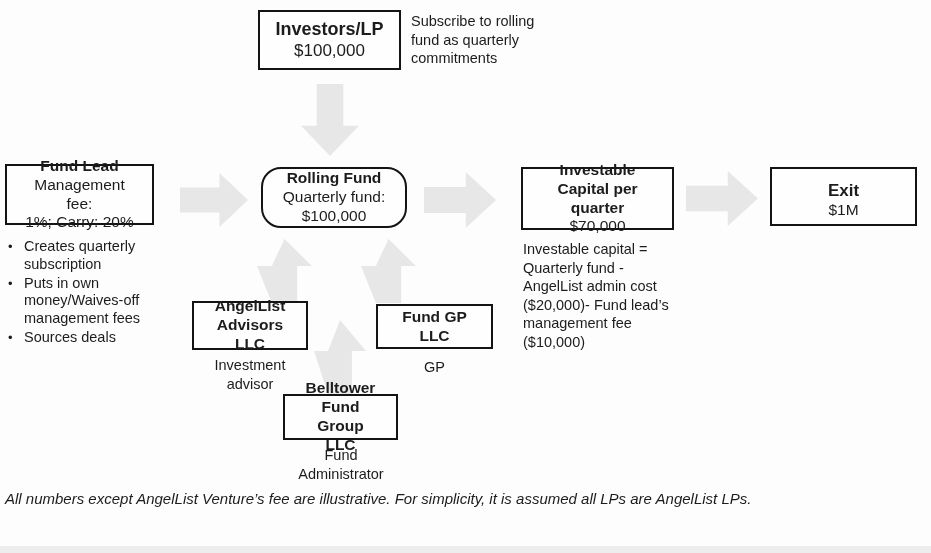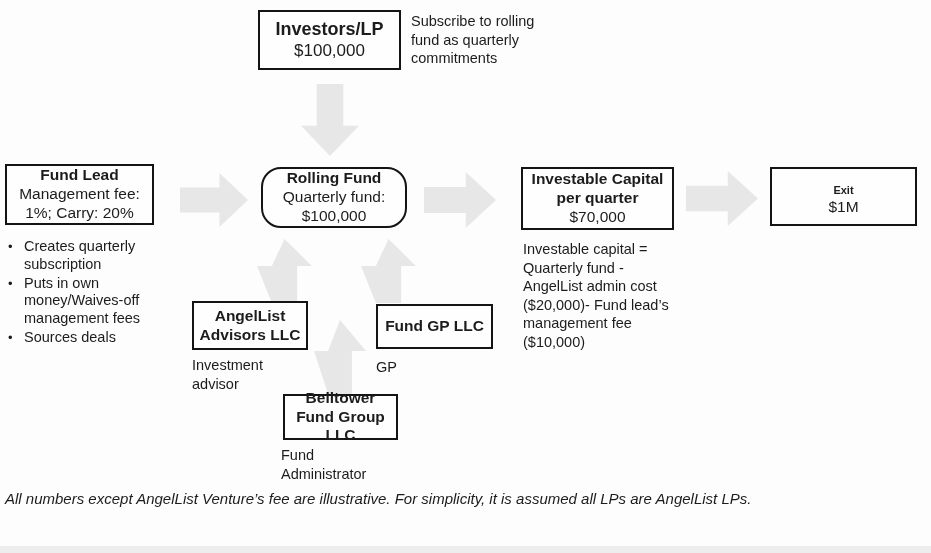--- a/index.html
+++ b/index.html
@@ -21,47 +21,47 @@
     box-sizing: border-box;
     border: 2px solid #141414;
     background: #fefefe;
     display: flex;
     flex-direction: column;
     align-items: center;
     justify-content: center;
     text-align: center;
     font-size: 15.5px;
     line-height: 1.22;
-    padding: 2px 1px;
+    padding: 2px 16px;
     z-index: 2;
   }
   .dbox .t { font-weight: bold; }
   .box-investors { left: 258px; top: 10px; width: 143px; height: 60px; }
   .box-investors .t { font-size: 18px; }
   .box-investors .amt { font-size: 17px; }
   .box-fund-lead { left: 5px; top: 164px; width: 149px; height: 61px; }
   .box-rolling { left: 261px; top: 167px; width: 146px; height: 61px; border-radius: 20px; }
   .box-investable { left: 521px; top: 167px; width: 153px; height: 63px; }
   .box-exit { left: 770px; top: 167px; width: 147px; height: 59px; }
-  .box-exit .t { font-size: 11px; margin-top: 8px; }
+  .box-exit .t { font-size: 17px; margin-top: 8px; }
   .box-advisors { left: 192px; top: 301px; width: 116px; height: 49px; }
   .box-gp { left: 376px; top: 304px; width: 117px; height: 45px; }
   .box-belltower { left: 283px; top: 394px; width: 115px; height: 46px; }
   
   .note {
     position: absolute;
     font-size: 14.5px;
     line-height: 1.28;
     z-index: 1;
   }
   .investors-note { left: 411px; top: 12px; width: 140px; }
   .investable-note { left: 523px; top: 240px; width: 160px; }
   .exit-notes { left: 769px; top: 236px; width: 160px; }
   .exit-notes p { margin: 0 0 18px 0; }
-  .entity-label { }
+  .entity-label { text-align: center; }
   .advisors-label { left: 192px; top: 356px; width: 116px; }
   .gp-label { left: 376px; top: 358px; width: 117px; }
   .belltower-label { left: 281px; top: 446px; width: 120px; }
   
   .bullets { position: absolute; left: 8px; top: 238px; width: 174px; z-index: 1; }
   .bullets .bi {
     display: flex;
     font-size: 14.5px;
     line-height: 1.23;
     margin-bottom: 1px;

